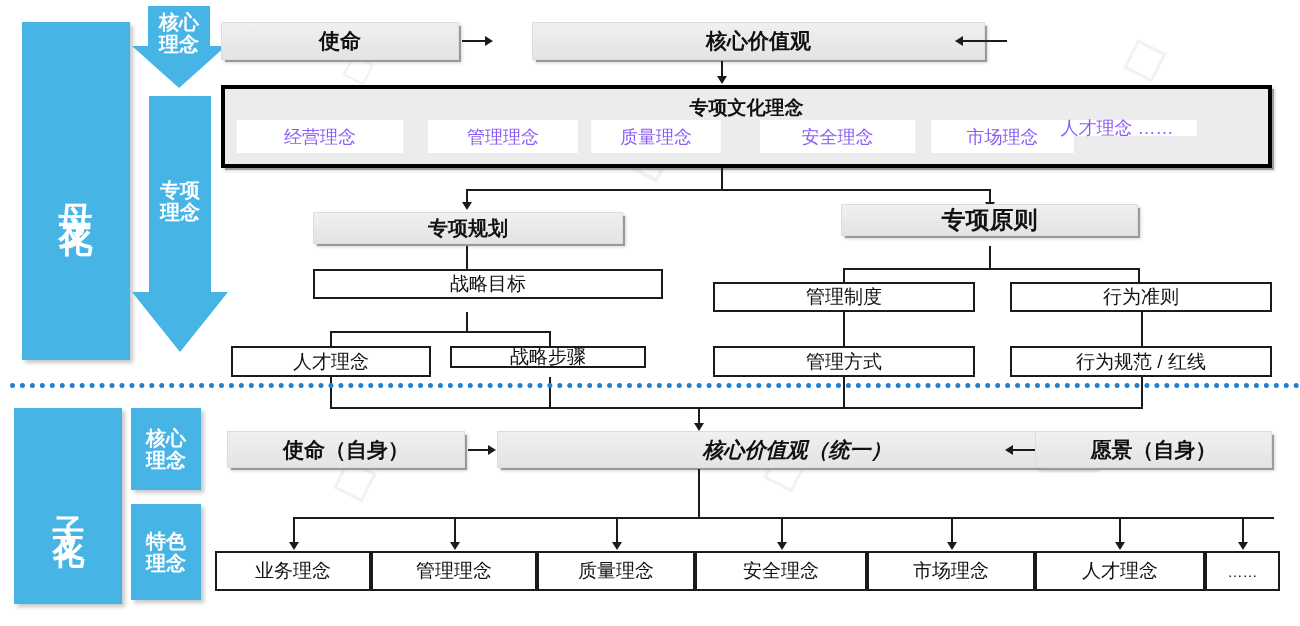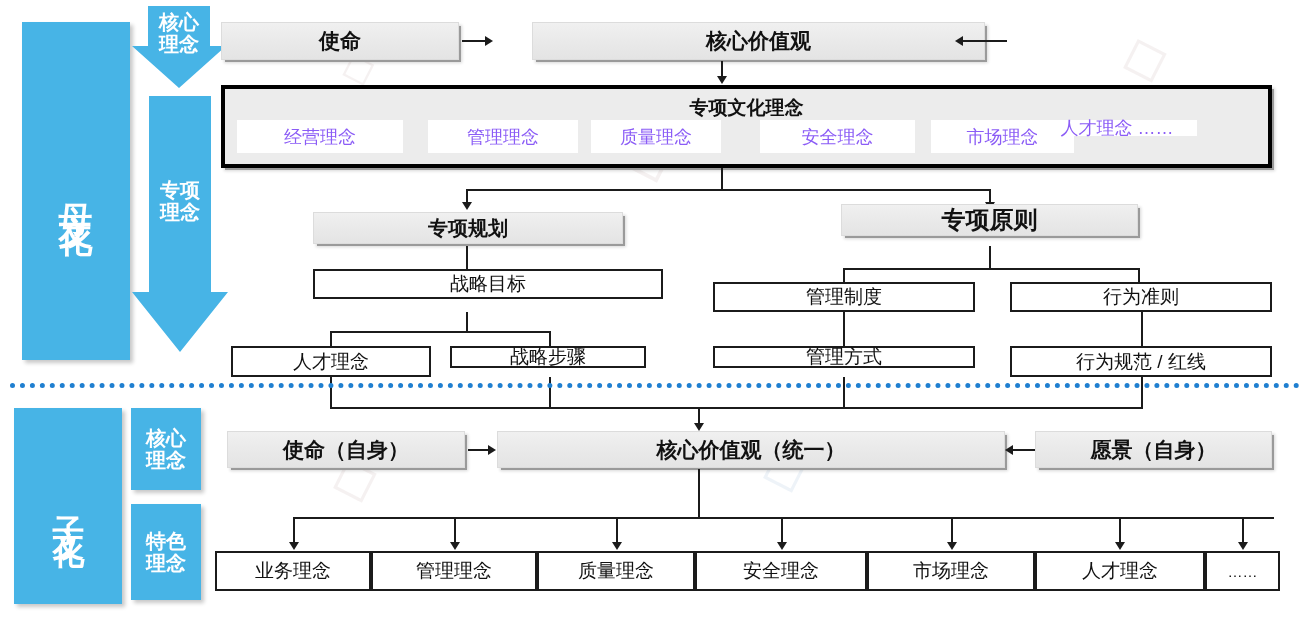--- a/index.html
+++ b/index.html
@@ -216,21 +216,21 @@
   <div class="h" style="left:330px;top:331px;width:220px;"></div>
   <div class="v" style="left:330px;top:331px;height:16px;"></div>
   <div class="v" style="left:549px;top:331px;height:16px;"></div>
 
   <div class="v" style="left:843px;top:312px;height:35px;"></div>
 
   <div class="v" style="left:1141px;top:312px;height:35px;"></div>
 
   <div class="obox" style="left:231px;top:346px;width:200px;height:31px;">人才理念</div>
   <div class="obox" style="left:450px;top:346px;width:196px;height:22px;">战略步骤</div>
-  <div class="obox" style="left:713px;top:346px;width:262px;height:22px;">管理方式</div>
+  <div class="obox" style="left:713px;top:346px;width:262px;height:31px;">管理方式</div>
   <div class="obox" style="left:1010px;top:346px;width:262px;height:31px;">行为规范 / 红线</div>
 
   <div class="v" style="left:330px;top:377px;height:31px;"></div>
   <div class="v" style="left:549px;top:377px;height:31px;"></div>
   <div class="v" style="left:843px;top:377px;height:31px;"></div>
   <div class="v" style="left:1141px;top:377px;height:31px;"></div>
   <div class="h" style="left:330px;top:407px;width:813px;"></div>
   <div class="v" style="left:698px;top:407px;height:17px;"></div>
   <div class="arrow-d" style="left:694px;top:423px;"></div>
 
@@ -242,21 +242,21 @@
     <span>核心</span>
     <span>理念</span>
   </div>
 
   <div class="blue" style="left:131px;top:504px;width:70px;height:96px;font-size:20px;flex-direction:column;">
     <span>特色</span>
     <span>理念</span>
   </div>
 
   <div class="gbox" style="left:227px;top:431px;width:238px;height:37px;font-size:21px;">使命（自身）</div>
-  <div class="gbox" style="left:497px;top:431px;width:508px;height:37px;font-size:21px;">核心价值观（统一）</div>
+  <div class="gbox" style="left:497px;top:431px;width:600px;height:37px;font-size:21px;font-style:italic;">核心价值观（统一）</div>
   <div class="gbox" style="left:1035px;top:431px;width:237px;height:37px;font-size:21px;">愿景（自身）</div>
 
   <div class="h" style="left:468px;top:449px;width:21px;"></div>
   <div class="arrow-r" style="left:488px;top:445px;"></div>
   <div class="h" style="left:1013px;top:449px;width:22px;"></div>
   <div class="arrow-l" style="left:1005px;top:445px;"></div>
 
   <div class="v" style="left:698px;top:469px;height:49px;"></div>
   <div class="h" style="left:293px;top:517px;width:981px;"></div>
 

